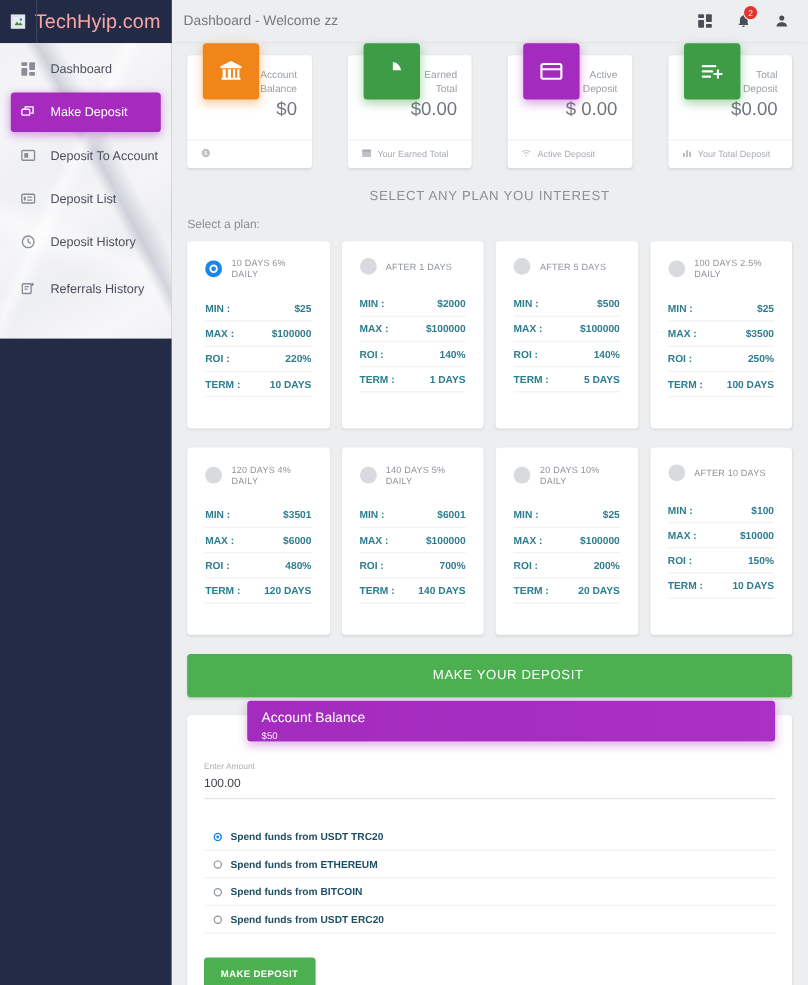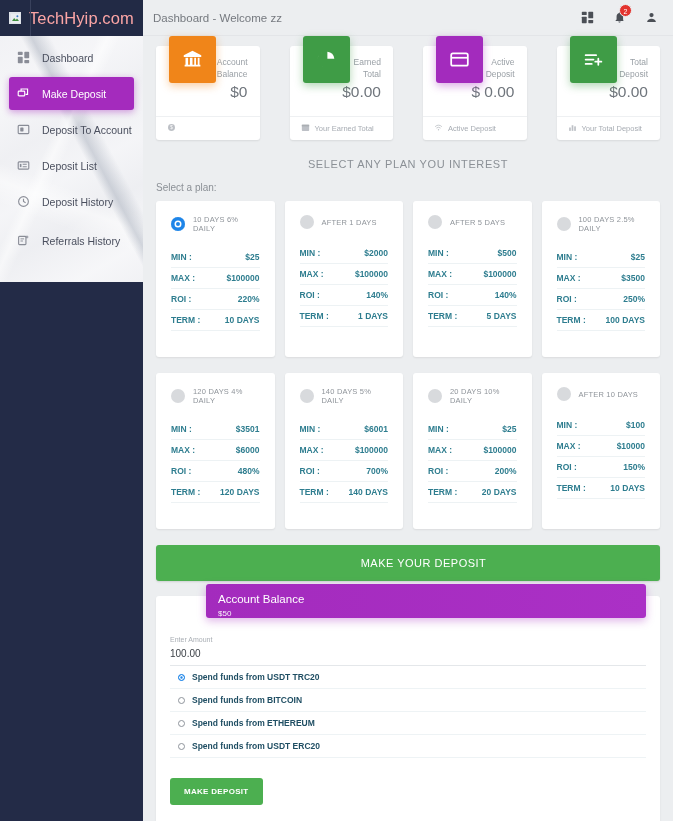--- a/index.html
+++ b/index.html
@@ -181,21 +181,21 @@
   }
   .balance-title { font-size: 11.5px; }
   .balance-amt { font-size: 8px; margin-top: 4px; opacity: .92; }
   .field-label { font-size: 7px; color: #a9aeb4; }
   .field-input {
     width: 100%; border: none; border-bottom: 1px solid #e4e7ea;
     font-size: 10px; color: #3c4147; padding: 5px 0 6px;
     font-family: "Liberation Sans", sans-serif; background: transparent;
     outline: none;
   }
-  .radio-list { margin-top: 0; }
+  .radio-list { margin-top: 20px; }
   .radio-row {
     display: flex; align-items: center; gap: 7px;
     padding: 6px 0 6px 8px;
     border-bottom: 1px solid #eef3f5;
     font-size: 8.5px; font-weight: bold; color: #1f4e63;
   }
   .rb {
     width: 7px; height: 7px; border-radius: 50%;
     border: 1px solid #8e949b; background: #fff; flex: none;
   }
@@ -652,25 +652,25 @@
         <div class="field-label">Enter Amount</div>
         <input class="field-input" type="text" value="100.00" style="">
 
         <div class="radio-list">
           <div class="radio-row">
             <span class="rb on"></span>
             <span>Spend funds from USDT TRC20</span>
           </div>
           <div class="radio-row">
             <span class="rb"></span>
-            <span>Spend funds from BITCOIN</span>
+            <span>Spend funds from ETHEREUM</span>
           </div>
           <div class="radio-row">
             <span class="rb"></span>
-            <span>Spend funds from ETHEREUM</span>
+            <span>Spend funds from BITCOIN</span>
           </div>
           <div class="radio-row">
             <span class="rb"></span>
             <span>Spend funds from USDT ERC20</span>
           </div>
         </div>
 
         <button class="submit-btn">MAKE DEPOSIT</button>
       </div>
 

